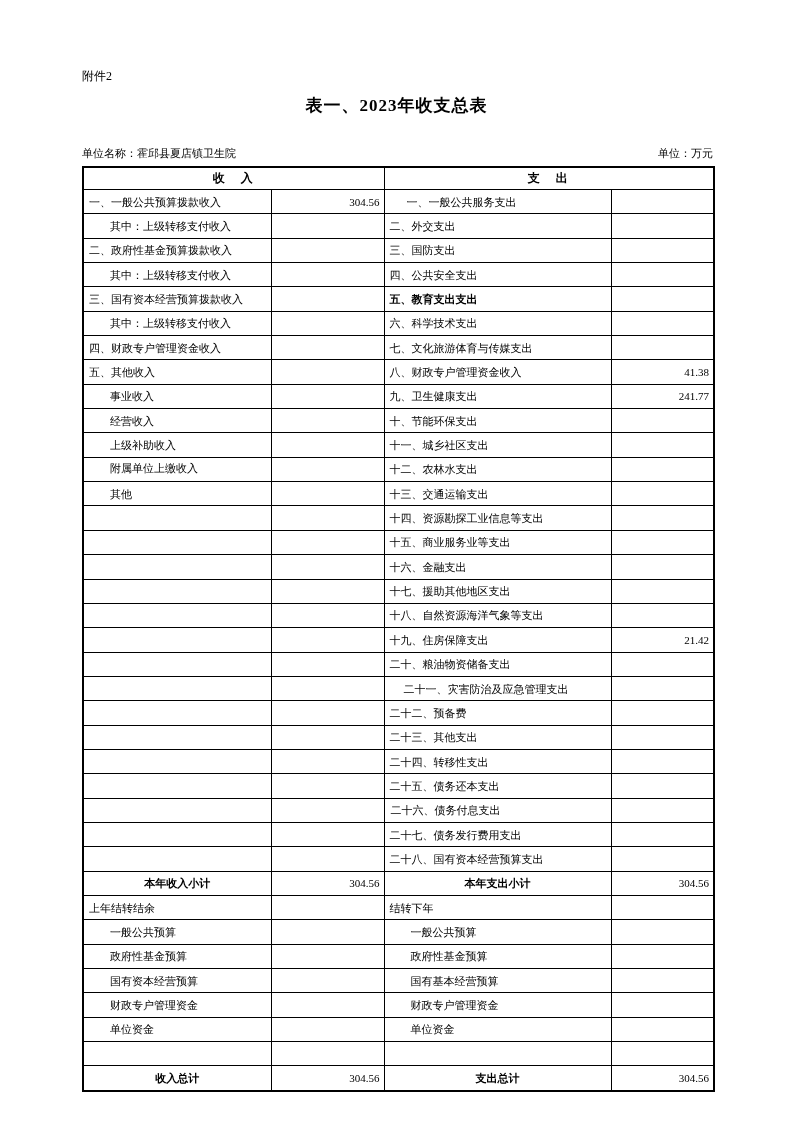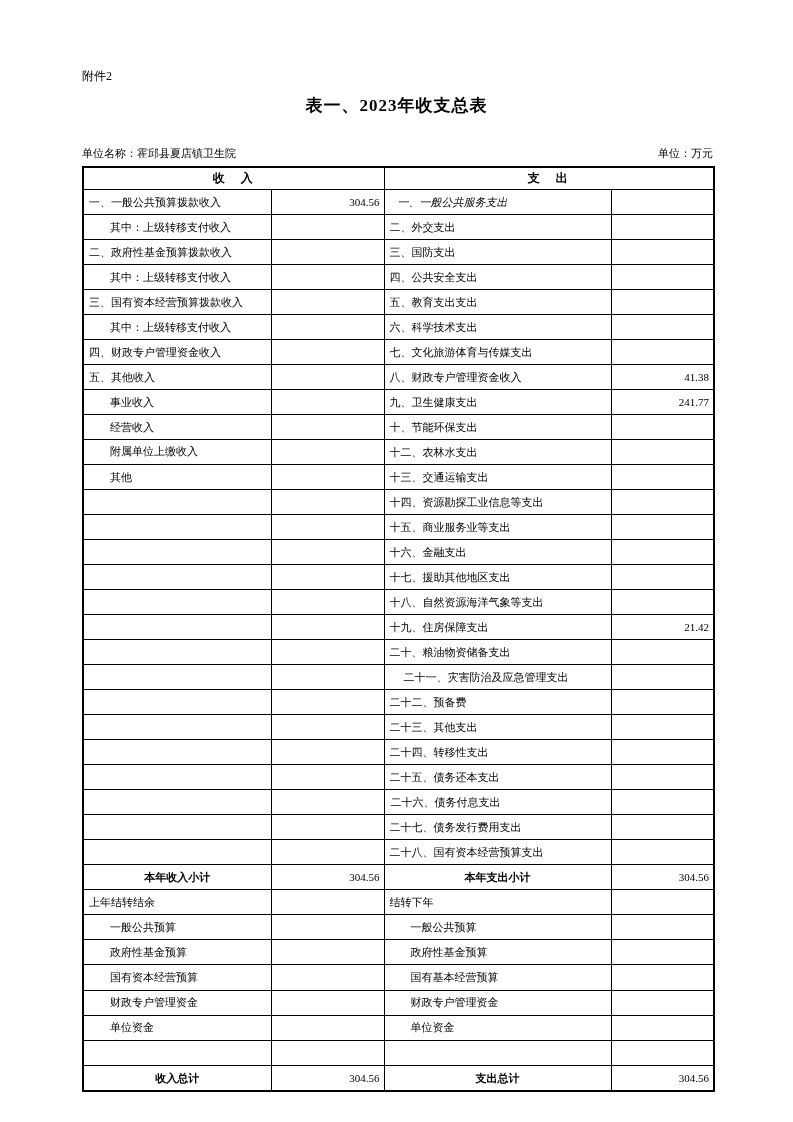--- a/index.html
+++ b/index.html
@@ -106,21 +106,21 @@
     <thead>
       <tr>
         <th class="section" colspan="2">收　入</th>
         <th class="section" colspan="2">支　出</th>
       </tr>
     </thead>
     <tbody>
         <tr>
           <td class="item" style="padding-left: 5px;">一、一般公共预算拨款收入</td>
           <td class="num">304.56</td>
-          <td class="item" style="padding-left: 13px; font-style: italic;">一、一般公共服务支出</td>
+          <td class="item" style="padding-left: 22px;">一、一般公共服务支出</td>
           <td class="num"></td>
         </tr>
         <tr>
           <td class="item" style="padding-left: 26px;">其中：上级转移支付收入</td>
           <td class="num"></td>
           <td class="item" style="padding-left: 5px;">二、外交支出</td>
           <td class="num"></td>
         </tr>
         <tr>
           <td class="item" style="padding-left: 5px;">二、政府性基金预算拨款收入</td>
@@ -130,21 +130,21 @@
         </tr>
         <tr>
           <td class="item" style="padding-left: 26px;">其中：上级转移支付收入</td>
           <td class="num"></td>
           <td class="item" style="padding-left: 5px;">四、公共安全支出</td>
           <td class="num"></td>
         </tr>
         <tr>
           <td class="item" style="padding-left: 5px;">三、国有资本经营预算拨款收入</td>
           <td class="num"></td>
-          <td class="item" style="padding-left: 5px;">五、教育支出支出</td>
+          <td class="item" style="padding-left: 5px; font-weight: bold;">五、教育支出支出</td>
           <td class="num"></td>
         </tr>
         <tr>
           <td class="item" style="padding-left: 26px;">其中：上级转移支付收入</td>
           <td class="num"></td>
           <td class="item" style="padding-left: 5px;">六、科学技术支出</td>
           <td class="num"></td>
         </tr>
         <tr>
           <td class="item" style="padding-left: 5px;">四、财政专户管理资金收入</td>
@@ -164,20 +164,26 @@
           <td class="item" style="padding-left: 5px;">九、卫生健康支出</td>
           <td class="num">241.77</td>
         </tr>
         <tr>
           <td class="item" style="padding-left: 26px;">经营收入</td>
           <td class="num"></td>
           <td class="item" style="padding-left: 5px;">十、节能环保支出</td>
           <td class="num"></td>
         </tr>
         <tr>
+          <td class="item" style="padding-left: 26px;">上级补助收入</td>
+          <td class="num"></td>
+          <td class="item" style="padding-left: 5px;">十一、城乡社区支出</td>
+          <td class="num"></td>
+        </tr>
+        <tr>
           <td class="item" style="padding-left: 26px; font-family: Liberation Mono, monospace;">附属单位上缴收入</td>
           <td class="num"></td>
           <td class="item" style="padding-left: 5px;">十二、农林水支出</td>
           <td class="num"></td>
         </tr>
         <tr>
           <td class="item" style="padding-left: 26px;">其他</td>
           <td class="num"></td>
           <td class="item" style="padding-left: 5px;">十三、交通运输支出</td>
           <td class="num"></td>

